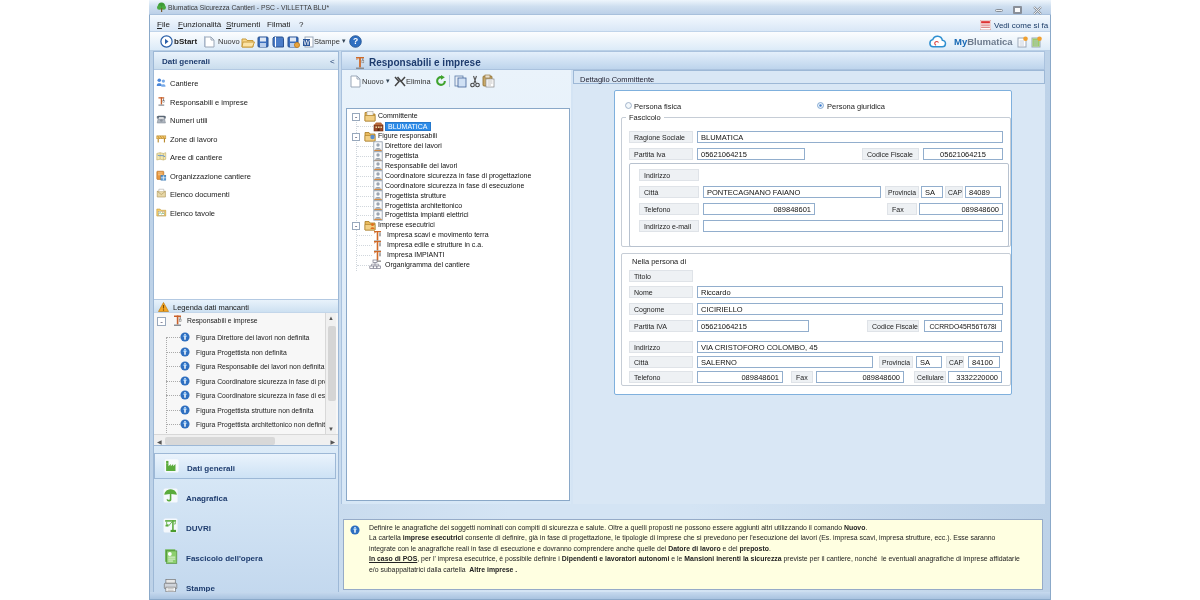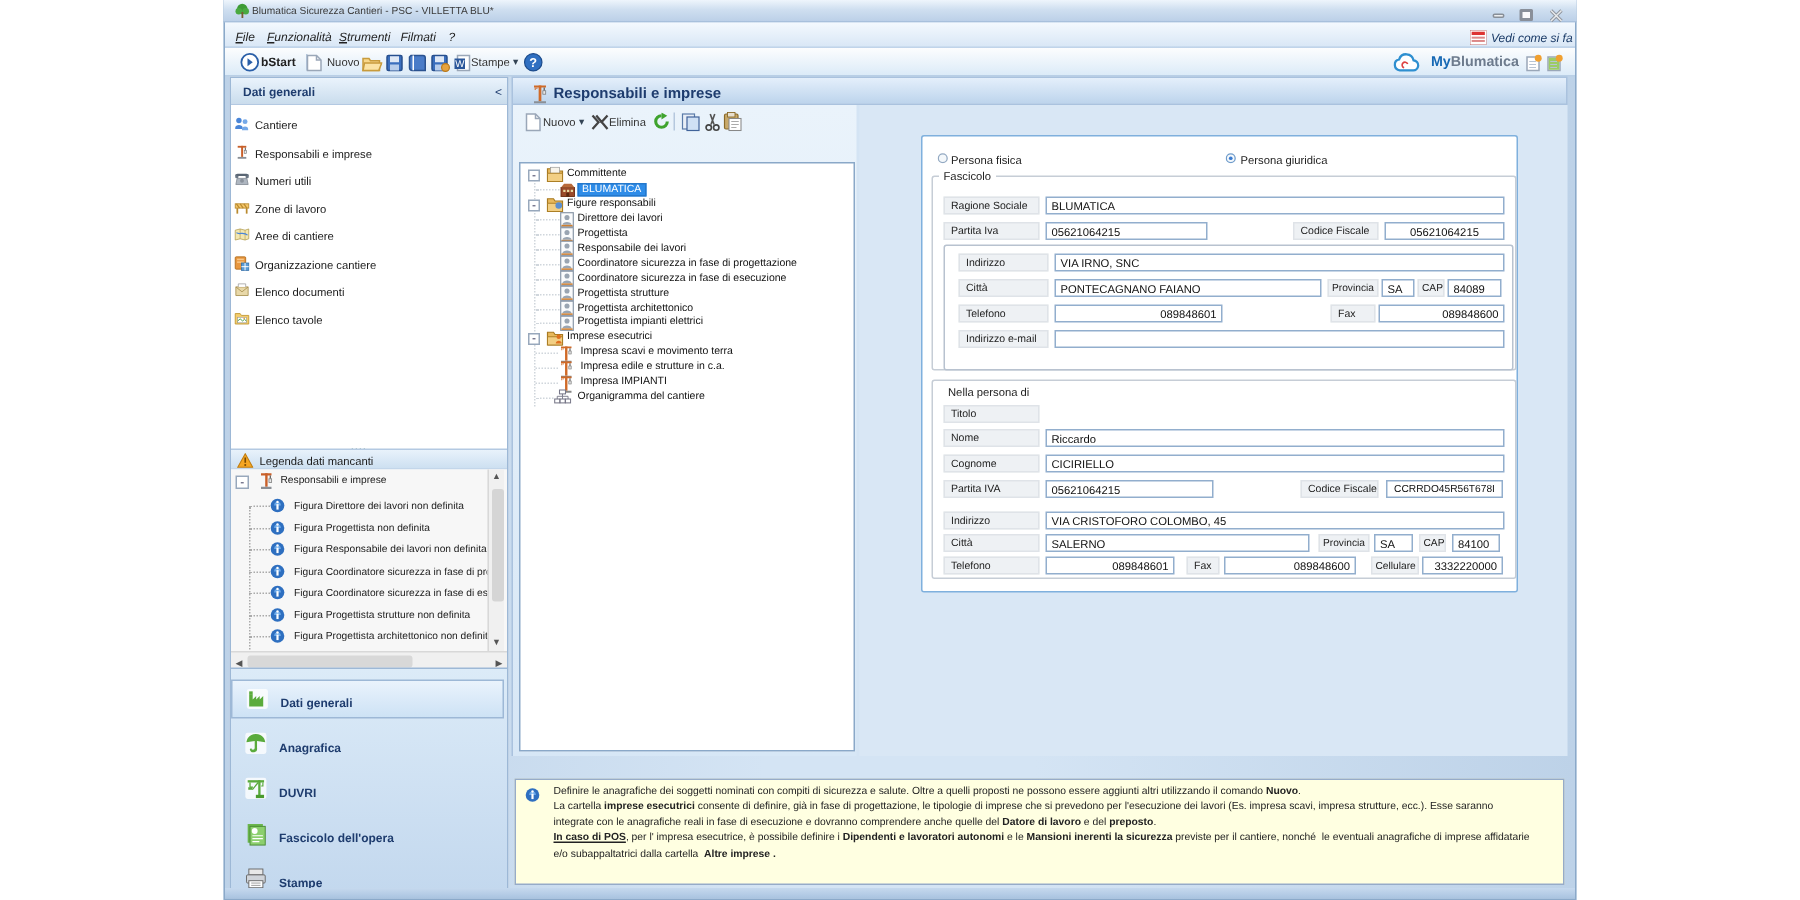--- a/index.html
+++ b/index.html
@@ -14,21 +14,21 @@
   background:linear-gradient(to right,#bdd2e8,#d4e4f4 40%,#d4e4f4 60%,#bdd2e8); }
 
 #titlebar { position:absolute; left:0; top:0; width:902px; height:15px;
   background:linear-gradient(#eef5fc,#cfdff0 45%,#bcd0e8);
   border-bottom:1px solid #a8c0dc; font-size:6.8px; color:#3a3a3a; }
 #titletext { position:absolute; left:19px; top:4px; }
 
 #menubar { position:absolute; left:1px; top:15px; width:900px; height:17px;
   background:linear-gradient(#f4f9fe,#d9e7f6); border-bottom:1px solid #c0d4ea;
   font-size:8px; color:#222; }
-#menubar span.mi { position:absolute; top:5px;font-style:italic; }
+#menubar span.mi { position:absolute; top:5px; }
 u { text-decoration:underline; }
 
 #toolbar { position:absolute; left:1px; top:32px; width:900px; height:19px;
   background:linear-gradient(#fcfdfe,#dcebf8); border-bottom:1px solid #b9cfe6;
   font-size:8px; color:#333; }
 
 #leftpanel { position:absolute; left:4px; top:51px; width:186px; height:544px;
   background:#fff; border:1px solid #9db8d6; }
 .pheader { background:linear-gradient(#eaf3fc,#cadded); border-bottom:1px solid #b3c9e2;
   color:#1e3c6e; font-weight:bold; font-size:8px; }
@@ -578,20 +578,23 @@
           <rect x="4" y="1" width="4" height="2.6" fill="#fff" stroke="#778" stroke-width="0.7"></rect>
           <rect x="0.8" y="7" width="3.4" height="2.6" fill="#fff" stroke="#778" stroke-width="0.7"></rect>
           <rect x="4.4" y="7" width="3.4" height="2.6" fill="#fff" stroke="#778" stroke-width="0.7"></rect>
           <rect x="8" y="7" width="3.4" height="2.6" fill="#fff" stroke="#778" stroke-width="0.7"></rect>
           <path d="M6 3.6 V5.2 M2.5 7 V5.2 H9.7 V7 M6 5.2 V7" stroke="#778" stroke-width="0.6" fill="none"></path>
         </svg>
         <div class="ti" style="left:38px;top:151.9px">Organigramma del cantiere</div>
       </div>
 </div>
 <div id="detail">
+  <div id="det-label">
+        <span style="position:absolute;left:6px;top:4px">Dettaglio Committente</span>
+      </div>
   <div id="formbox">
         <svg class="abs" style="left:10px;top:10.5px" width="7" height="7" viewBox="0 0 9 9">
           <circle cx="4.5" cy="4.5" r="3.8" fill="#f4f8fb" stroke="#93a9c2" stroke-width="1.1"></circle>
         </svg>
         <span class="abs" style="left:19px;top:11px;font-size:7.5px;color:#222">Persona fisica</span>
         <svg class="abs" style="left:202px;top:10.5px" width="7" height="7" viewBox="0 0 9 9">
           <circle cx="4.5" cy="4.5" r="3.8" fill="#f4f8fb" stroke="#6f9ccb" stroke-width="1.1"></circle>
           <circle cx="4.5" cy="4.5" r="1.6" fill="#3a7bd0"></circle>
         </svg>
         <span class="abs" style="left:212px;top:11px;font-size:7.5px;color:#222">Persona giuridica</span>
@@ -599,21 +602,20 @@
           <span class="grplbl">Fascicolo</span>
         </div>
         <div class="lbl" style="left:14px;top:40px;width:64px">Ragione Sociale</div>
         <div class="inp " style="left:82px;top:40px;width:306px">BLUMATICA</div>
         <div class="lbl" style="left:14px;top:57px;width:64px">Partita Iva</div>
         <div class="inp " style="left:82px;top:57px;width:108px">05621064215</div>
         <div class="lbl" style="left:247px;top:57px;width:57px">Codice Fiscale</div>
         <div class="inp c" style="left:308px;top:57px;width:80px">05621064215</div>
         <div class="grp" style="left:14px;top:72px;width:380px;height:84px;border-color:#b8c2cf"></div>
         <div class="lbl" style="left:24px;top:78px;width:60px">Indirizzo</div>
-        <div class="inp " style="left:88px;top:78px;width:300px">VIA IRNO, SNC</div>
         <div class="lbl" style="left:24px;top:95px;width:60px">Città</div>
         <div class="inp " style="left:88px;top:95px;width:178px">PONTECAGNANO FAIANO</div>
         <div class="lbl" style="left:270px;top:95px;width:34px;padding-left:2px;font-size:6.8px">Provincia</div>
         <div class="inp " style="left:306px;top:95px;width:22px">SA</div>
         <div class="lbl" style="left:330px;top:95px;width:18px;padding-left:2px;font-size:6.8px">CAP</div>
         <div class="inp " style="left:350px;top:95px;width:36px">84089</div>
         <div class="lbl" style="left:24px;top:112px;width:60px">Telefono</div>
         <div class="inp r" style="left:88px;top:112px;width:112px">089848601</div>
         <div class="lbl" style="left:272px;top:112px;width:30px">Fax</div>
         <div class="inp r" style="left:304px;top:112px;width:84px">089848600</div>

